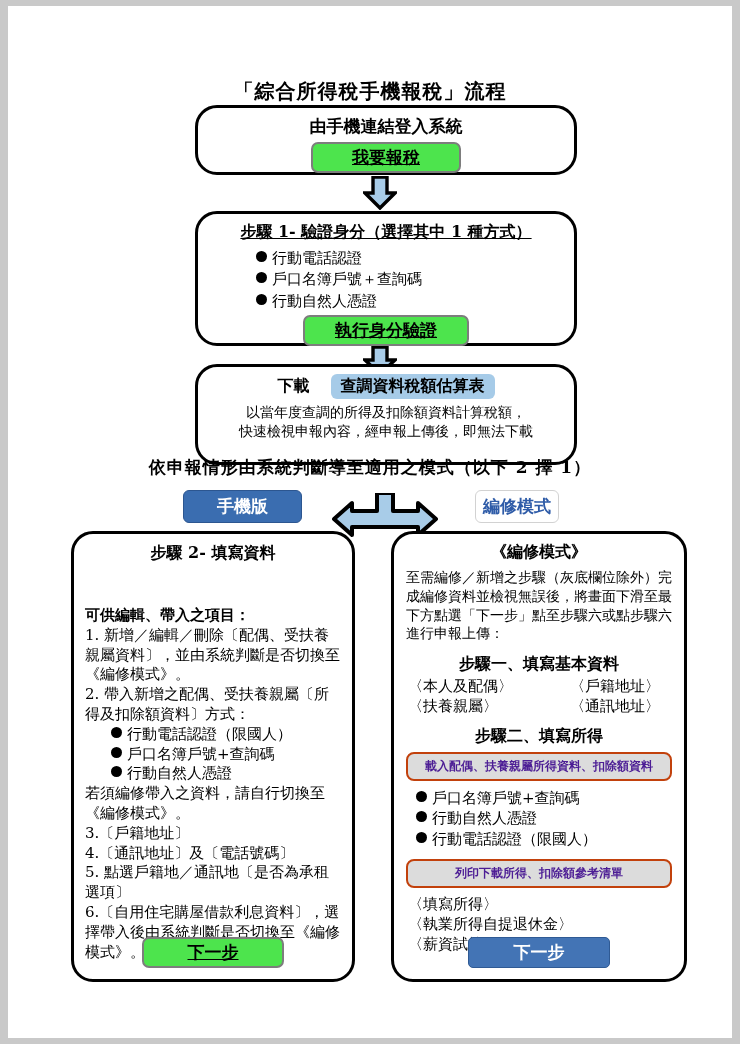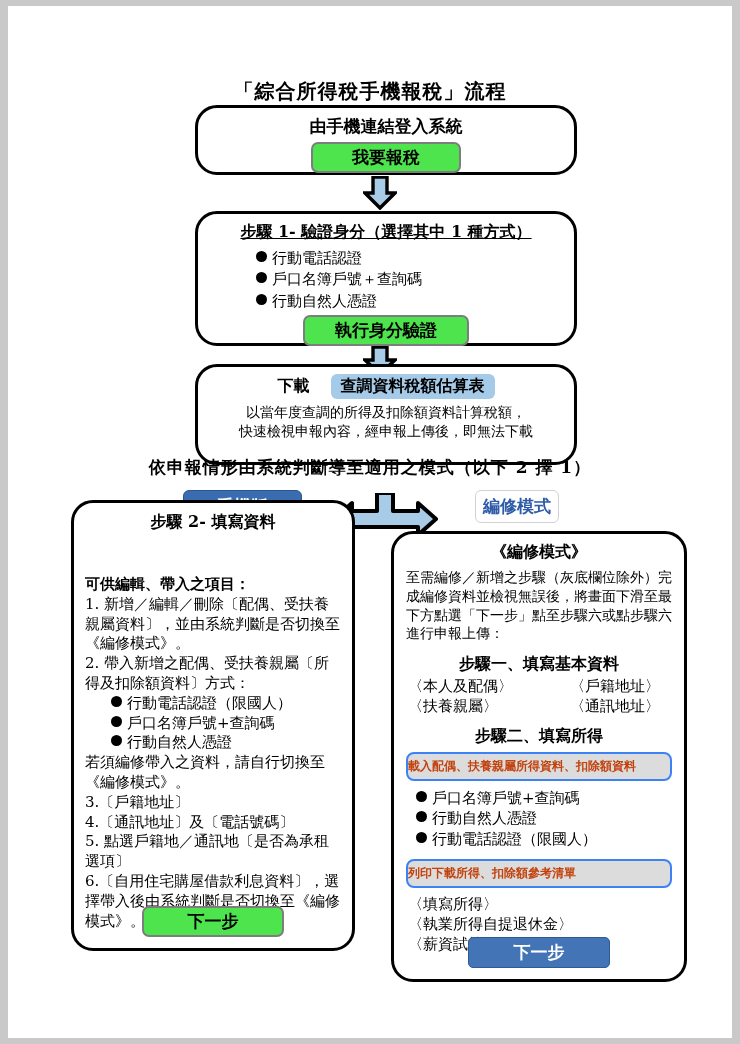--- a/index.html
+++ b/index.html
@@ -67,20 +67,21 @@
   
   .btn-green {
     display: inline-block;
     background: #4de44d;
     border: 2px solid #7d7d7d;
     border-radius: 7px;
     font-family: "DejaVu Serif", "Liberation Serif", serif;
     font-weight: bold;
     color: #000;
     text-align: center;
+    text-decoration: underline;
   }
   .btn-blue {
     display: inline-block;
     background: #4374b5;
     border: 1px solid #2f5a94;
     border-radius: 5px;
     font-family: "DejaVu Serif", "Liberation Serif", serif;
     font-weight: bold;
     color: #ffffff;
     text-align: center;
@@ -90,26 +91,26 @@
     background: #a6cbe8;
     border-radius: 6px;
     padding: 2px 10px;
     font-family: "DejaVu Serif", "Liberation Serif", serif;
     font-weight: bold;
     color: #000;
   }
   .chip-gray {
     display: block;
     background: #dcdcdc;
-    border: 2px solid #3b82f6;
+    border: 2px solid #c2410c;
     border-radius: 8px;
     font-family: "DejaVu Serif", "Liberation Serif", serif;
     font-weight: bold;
-    color: #c2410c;
-    text-align: left;
+    color: #4c1d95;
+    text-align: center;
   }
 
   
   .tab {
     position: absolute;
     border-radius: 6px;
     font-family: "DejaVu Serif", "Liberation Serif", serif;
     font-weight: bold;
     text-align: center;
   }
@@ -181,21 +182,21 @@
   <div class="arrow" style="left:322px; top:487px;">
     <svg width="110" height="54" viewBox="0 0 110 54">
       <polygon points="47,0 63,0 63,18 88,18 88,10 106,26 88,42 88,34 63,34
                        63,34 47,34 47,34 22,34 22,42 4,26 22,10 22,18 47,18" fill="#a8cce8" stroke="#000" stroke-width="4" stroke-linejoin="round"></polygon>
     </svg>
   </div>
 
   <div class="tab tab-filled" style="left:175px; top:484px; width:119px; padding:4px 0; font-size:17px;">手機版</div>
   <div class="tab tab-outline" style="left:467px; top:484px; width:84px; padding:4px 0; font-size:17px;">編修模式</div>
 
-  <div class="rbox" style="left:63px; top:494px; width:284px; height:451px;">
+  <div class="rbox" style="left:63px; top:525px; width:284px; height:451px;">
     <div class="hdr" style="font-size:16px; margin-top:9px;">步驟 2- 填寫資料</div>
 
     <div class="body-txt" style="padding:0 11px; margin-top:6px; font-size:15px;">
       <div class="b">可供編輯、帶入之項目：</div>
       <div>1. 新增／編輯／刪除〔配偶、受扶養親屬資料〕，並由系統判斷是否切換至《編修模式》。</div>
       <div>2. 帶入新增之配偶、受扶養親屬〔所得及扣除額資料〕方式：</div>
       <div style="padding-left:26px;">
         <span class="bul"><i class="dot"></i><span>行動電話認證（限國人）</span></span>
         <span class="bul"><i class="dot"></i><span>戶口名簿戶號+查詢碼</span></span>
         <span class="bul"><i class="dot"></i><span>行動自然人憑證</span></span>

